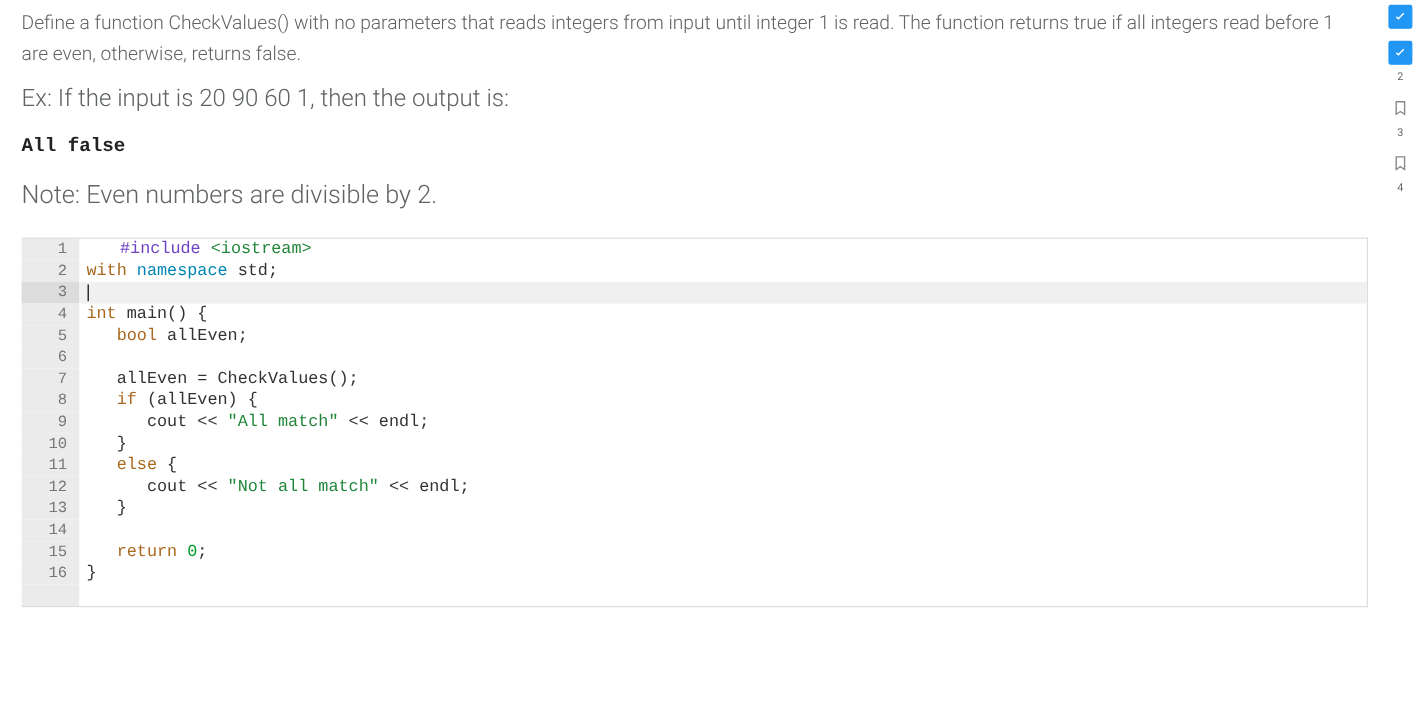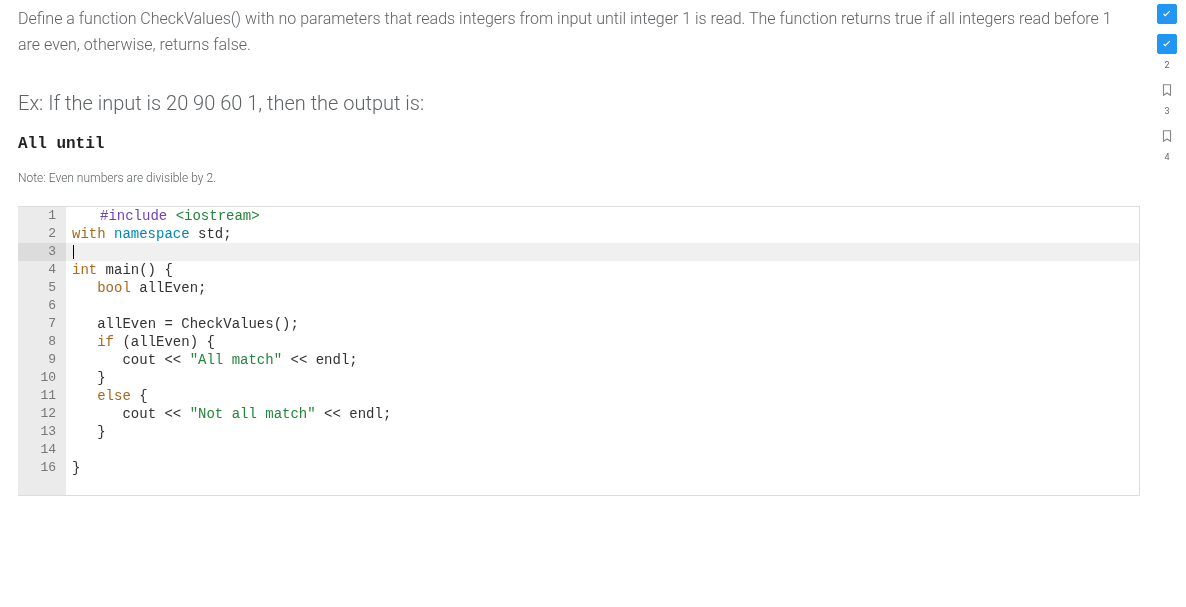--- a/index.html
+++ b/index.html
@@ -13,39 +13,39 @@
   }
   .main {
     padding: 6px 18px 16px 18px;
     width: 1140px;
   }
   .instruction {
     color: #5f6366;
     font-size: 16px;
     line-height: 1.65;
     font-weight: 300;
-    margin-bottom: 28px;
+    margin-bottom: 6px;
   }
   .example-label {
     color: #5f6366;
     font-size: 20px;
     line-height: 1.6;
     font-weight: 300;
     margin-bottom: 16px;
   }
   .output-text {
     font-family: "Courier New", Courier, monospace;
     font-size: 16px;
     font-weight: 700;
     color: #222;
     margin-bottom: 16px;
   }
   .note {
     color: #5f6366;
-    font-size: 12px;
+    font-size: 21px;
     line-height: 1.6;
     font-weight: 300;
     margin-bottom: 18px;
   }
   
   .editor {
     border: 1px solid #ddd;
     border-left: none;
     font-family: Consolas, "Courier New", monospace;
     font-size: 14px;
@@ -147,21 +147,21 @@
     margin-top: 6px;
   }
   .check-svg { width:14px; height:14px; }
 </style>
 </head>
 <body>
 
 <div class="main">
   <p class="instruction">Define a function CheckValues() with no parameters that reads integers from input until integer 1 is read. The function returns true if all integers read before 1 are even, otherwise, returns false.</p>
   <p class="example-label">Ex: If the input is 20 90 60 1, then the output is:</p>
-  <p class="output-text">All until</p>
+  <p class="output-text">All false</p>
   <p class="note">Note: Even numbers are divisible by 2.</p>
 
   <div class="editor" id="editor">
       <div class="codeline">
         <div class="gutter">1</div>
         <div class="codecell"><span class="tok-pp">#include </span><span class="tok-inc">&lt;iostream&gt;</span></div>
       </div>
       <div class="codeline">
         <div class="gutter">2</div>
         <div class="codecell"><span class="tok-kw">with </span><span class="tok-ns">namespace </span><span class="tok-id">std</span><span class="tok-punct">;</span></div>
@@ -208,20 +208,24 @@
       </div>
       <div class="codeline">
         <div class="gutter">13</div>
         <div class="codecell"><span>   </span><span class="tok-punct">}</span></div>
       </div>
       <div class="codeline">
         <div class="gutter">14</div>
         <div class="codecell"></div>
       </div>
       <div class="codeline">
+        <div class="gutter">15</div>
+        <div class="codecell"><span>   </span><span class="tok-kw">return </span><span class="tok-num">0</span><span class="tok-punct">;</span></div>
+      </div>
+      <div class="codeline">
         <div class="gutter">16</div>
         <div class="codecell"><span class="tok-punct">}</span></div>
       </div>
       <div class="pad-bottom">
         <div class="gutter"></div>
         <div class="codecell"></div>
       </div>
     </div>
 </div>
 

